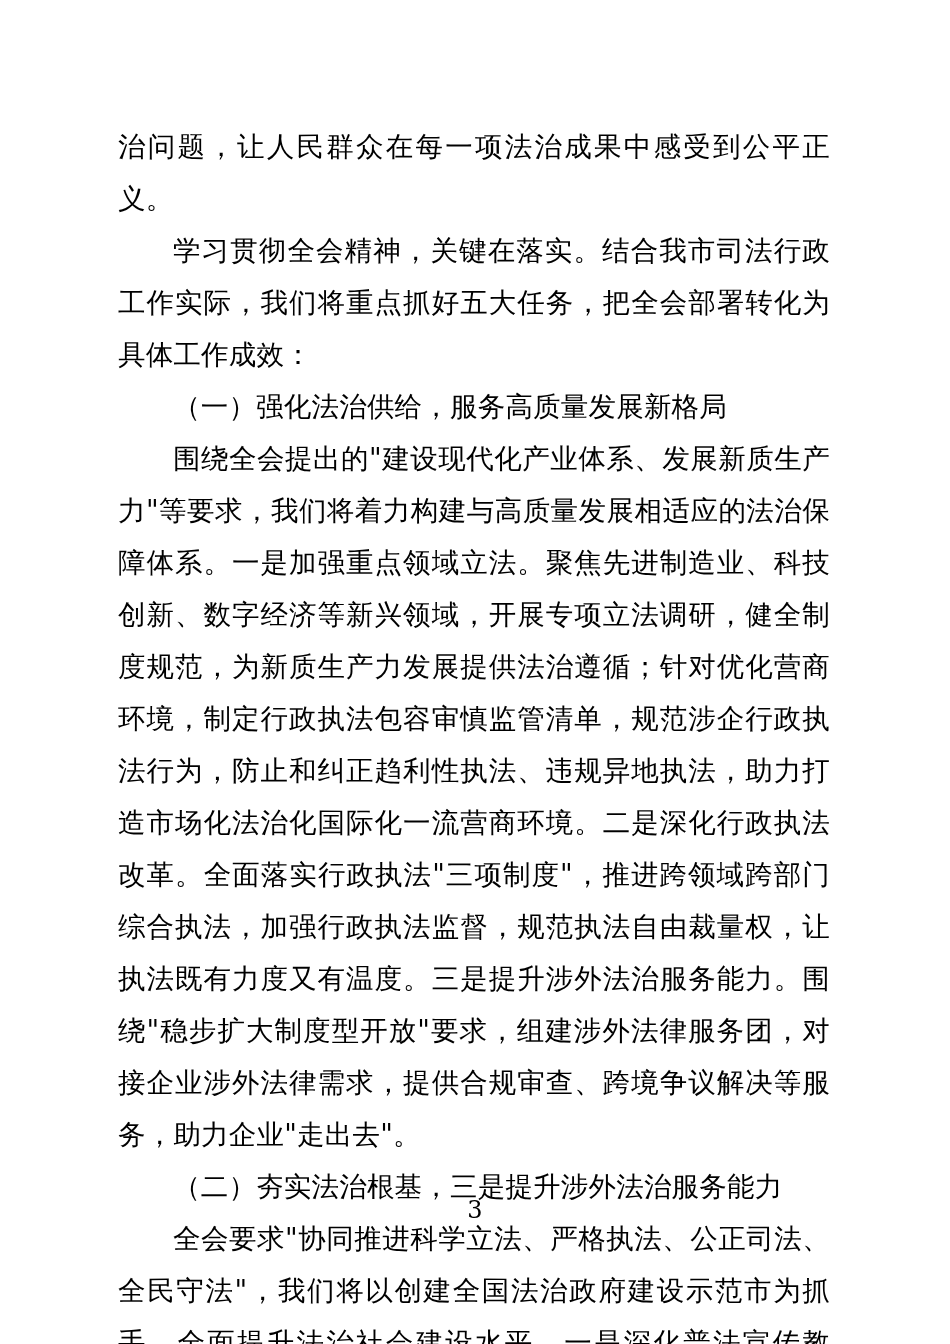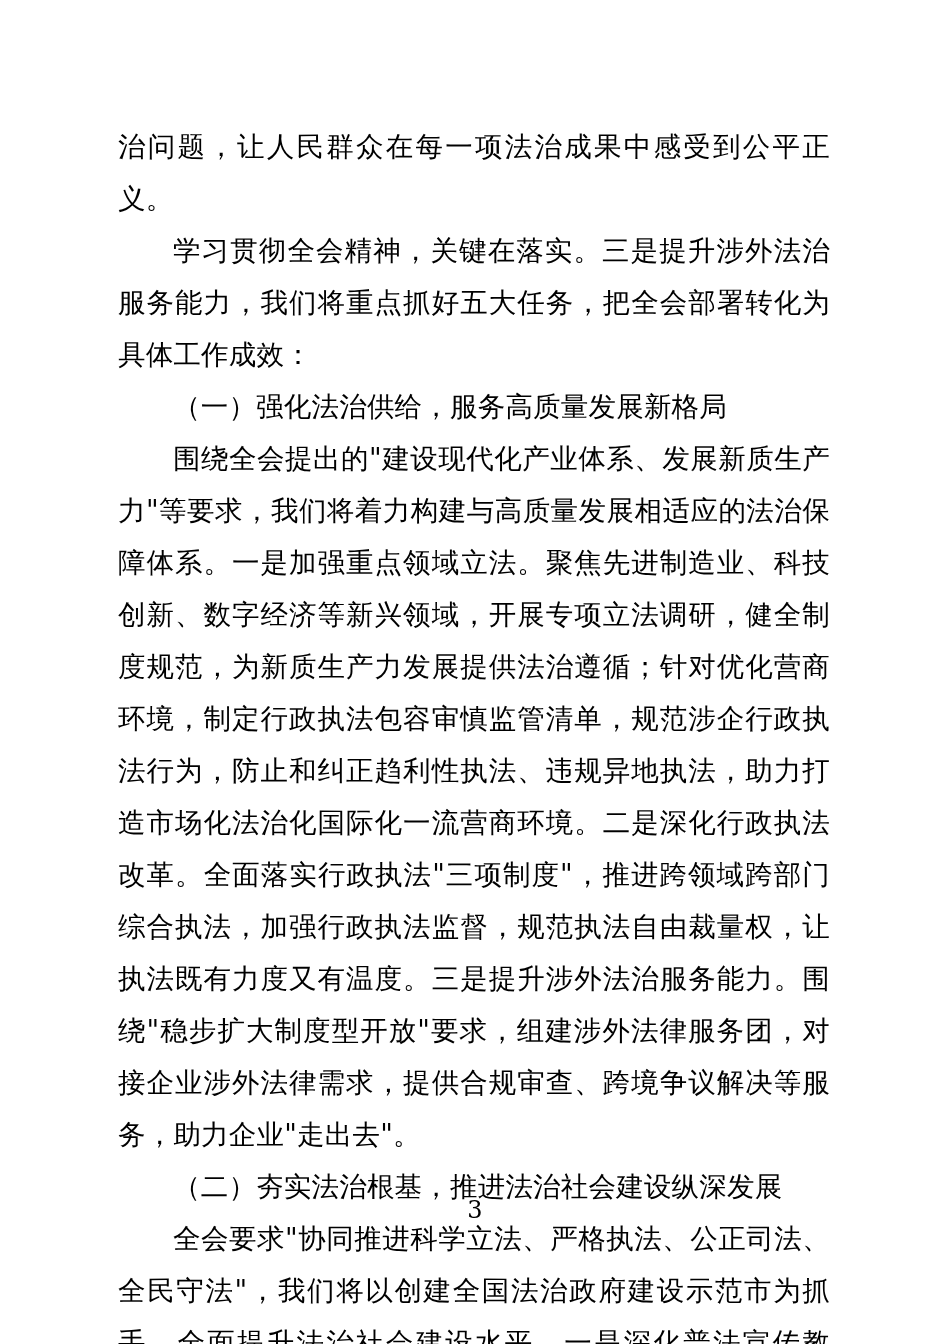--- a/index.html
+++ b/index.html
@@ -59,20 +59,20 @@
     font-size: 24px;
     font-family: "DejaVu Serif", "Liberation Serif", serif;
   }
 </style>
 </head>
 <body>
 
 <div class="page">
   <div class="content">
     <p class="para">治问题，让人民群众在每一项法治成果中感受到公平正义。</p>
-    <p class="para indent">学习贯彻全会精神，关键在落实。三是提升涉外法治服务能力，我们将重点抓好五大任务，把全会部署转化为具体工作成效：</p>
+    <p class="para indent">学习贯彻全会精神，关键在落实。结合我市司法行政工作实际，我们将重点抓好五大任务，把全会部署转化为具体工作成效：</p>
     <p class="subheading">（一）强化法治供给，服务高质量发展新格局</p>
     <p class="para indent">围绕全会提出的"建设现代化产业体系、发展新质生产力"等要求，我们将着力构建与高质量发展相适应的法治保障体系。一是加强重点领域立法。聚焦先进制造业、科技创新、数字经济等新兴领域，开展专项立法调研，健全制度规范，为新质生产力发展提供法治遵循；针对优化营商环境，制定行政执法包容审慎监管清单，规范涉企行政执法行为，防止和纠正趋利性执法、违规异地执法，助力打造市场化法治化国际化一流营商环境。二是深化行政执法改革。全面落实行政执法"三项制度"，推进跨领域跨部门综合执法，加强行政执法监督，规范执法自由裁量权，让执法既有力度又有温度。三是提升涉外法治服务能力。围绕"稳步扩大制度型开放"要求，组建涉外法律服务团，对接企业涉外法律需求，提供合规审查、跨境争议解决等服务，助力企业"走出去"。</p>
-    <p class="subheading">（二）夯实法治根基，推进法治社会建设纵深发展</p>
+    <p class="subheading">（二）夯实法治根基，三是提升涉外法治服务能力</p>
     <p class="para indent">全会要求"协同推进科学立法、严格执法、公正司法、全民守法"，我们将以创建全国法治政府建设示范市为抓手，全面提升法治社会建设水平。一是深化普法宣传教育。实施</p>
   </div>
   <div class="page-number">3</div>
 </div>
 
 </body></html>

